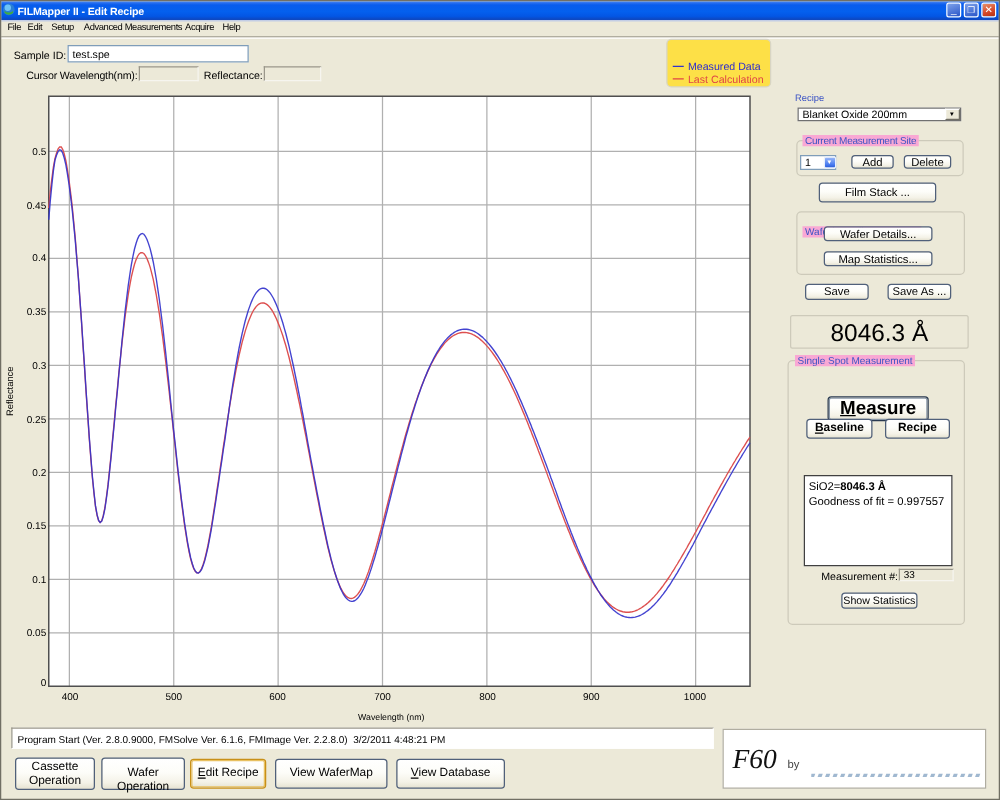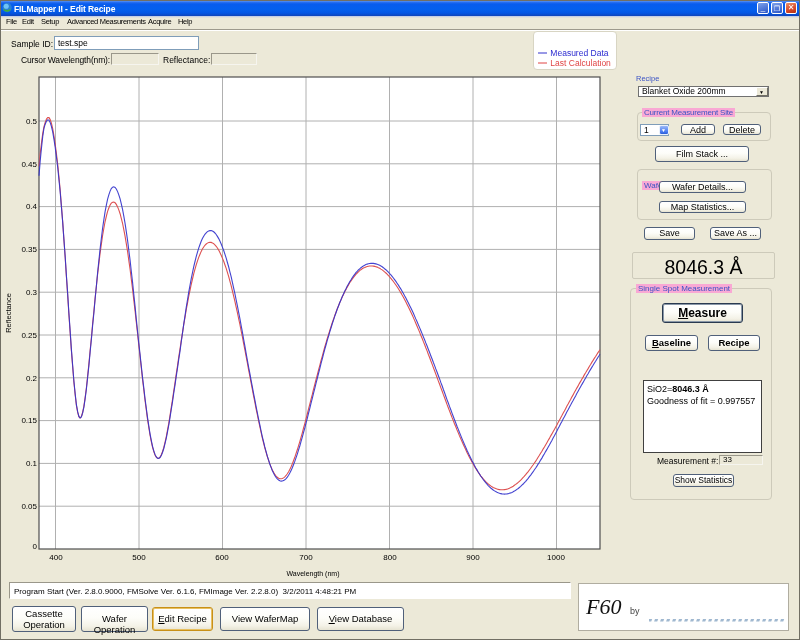--- a/index.html
+++ b/index.html
@@ -15,21 +15,21 @@
 #menu span{position:absolute;top:0}
 #mline{left:1px;top:29px;width:798px;height:2px;border-top:1px solid #9d9a8d;border-bottom:1px solid #fff}
 .lbl{position:absolute;font-size:8.5px;color:#000;white-space:nowrap}
 .blab{position:absolute;font-size:8px;color:#3b53c4;white-space:nowrap}
 .inp{position:absolute;background:#fff;border:1px solid #7f9db9;font-size:8.5px;padding-left:3px;white-space:nowrap}
 .sunk{position:absolute;background:#ece9d8;border:1px solid #9a978a;border-right-color:#f6f5ef;border-bottom-color:#f6f5ef}
 .gb{position:absolute;border:1px solid #cdcaba;border-radius:4px}
 .gl{position:absolute;background:#f9a8d4;color:#3b53c4;font-size:8px;padding:0 2px;white-space:nowrap}
 .btn{position:absolute;border:1px solid #50607a;border-radius:3px;background:linear-gradient(180deg,#ffffff 0%,#fdfdf9 45%,#f4f2e7 80%,#e6e3d2 100%);font-size:9px;color:#000;text-align:center;white-space:nowrap}
 u{text-decoration:underline}
-#legend{left:533px;top:31px;width:84px;height:39px;border:1px solid #d8d5c3;border-radius:4px;background:#ffffff}
+#legend{left:533px;top:31px;width:84px;height:39px;border:1px solid #d8d5c3;border-radius:4px;background:#fde047}
 #legend div{position:absolute;font-size:8.5px;white-space:nowrap}
 #bigbox{left:632px;top:252px;width:143px;height:27px;border:1px solid #cdcaba;border-radius:2px}
 #bigbox div{text-align:center;font-size:19.5px;color:#000;margin-top:3px}
 #resbox{left:643px;top:380px;width:119px;height:73px;background:#fff;border:1px solid #404040;font-size:9px;line-height:12px;padding:2px 0 0 3px;color:#000}
 #f60{left:578px;top:583px;width:211px;height:48px;background:#fff;border:1px solid #b0ada0}
 #status{left:9px;top:582px;width:562px;height:17px;background:#fff;border:1px solid #9a978a;border-right-color:#fff;border-bottom-color:#fff;font-size:8px;color:#000;padding:4px 0 0 4px;white-space:nowrap}
 </style></head><body>
 <div class="ab" id="title">
     <span class="txt">FILMapper II - Edit Recipe</span>
   </div>
@@ -126,21 +126,21 @@
 <span class="gl" style="left:642px;top:181px">Wafer/Coordinate System</span>
 <div class="btn" style="left:659px;top:181px;width:87px;height:12px;line-height:10px">Wafer Details...</div>
 <div class="btn" style="left:659px;top:201px;width:87px;height:12px;line-height:10px">Map Statistics...</div>
 <div class="btn" style="left:644px;top:227px;width:51px;height:13px;line-height:11px">Save</div>
 <div class="btn" style="left:710px;top:227px;width:51px;height:13px;line-height:11px">Save As ...</div>
 <div class="gb" id="bigbox">
     <div>8046.3 Å</div>
   </div>
 <div class="gb" style="left:630px;top:288px;width:142px;height:212px"></div>
 <span class="gl" style="left:636px;top:284px">Single Spot Measurement</span>
-<div class="btn" style="left:662px;top:303px;width:81px;height:20px;line-height:18px;font-weight:bold;font-size:12px;border:1px solid #2a3a50;box-shadow:0 0 0 1px #8a98a8 inset"><u>M</u>easure</div>
+<div class="btn" style="left:662px;top:317px;width:81px;height:20px;line-height:18px;font-weight:bold;font-size:15px;border:1px solid #2a3a50;box-shadow:0 0 0 1px #8a98a8 inset"><u>M</u>easure</div>
 <div class="btn" style="left:645px;top:335px;width:53px;height:16px;line-height:14px;font-weight:bold;font-size:9.5px"><u>B</u>aseline</div>
 <div class="btn" style="left:708px;top:335px;width:52px;height:16px;line-height:14px;font-weight:bold;font-size:9.5px">Recipe</div>
 <div class="ab" id="resbox">SiO2=<b>8046.3 Å</b><br>Goodness of fit = 0.997557</div>
 <span class="lbl" style="left:657px;top:456px">Measurement #:</span>
 <div class="sunk" style="left:719px;top:455px;width:44px;height:10px;font-size:8px;line-height:8px;padding-left:3px">33</div>
 <div class="btn" style="left:673px;top:474px;width:61px;height:13px;line-height:11px;font-size:8.5px">Show Statistics</div>
 <div class="ab" id="status">Program Start (Ver. 2.8.0.9000, FMSolve Ver. 6.1.6, FMImage Ver. 2.2.8.0)&nbsp;&nbsp;3/2/2011 4:48:21 PM</div>
 <div class="btn" style="left:12px;top:606px;width:64px;height:26px;font-size:9.5px;line-height:11px;padding-top:1px">Cassette<br>Operation</div>
 <div class="btn" style="left:81px;top:606px;width:67px;height:26px;font-size:9.5px;line-height:11px;padding-top:6px">Wafer<br>Operation</div>
 <div class="btn" style="left:152px;top:607px;width:61px;height:24px;font-size:9.5px;line-height:21px;border:1px solid #c89018;box-shadow:0 0 0 1px #e8c060 inset"><u>E</u>dit Recipe</div>

